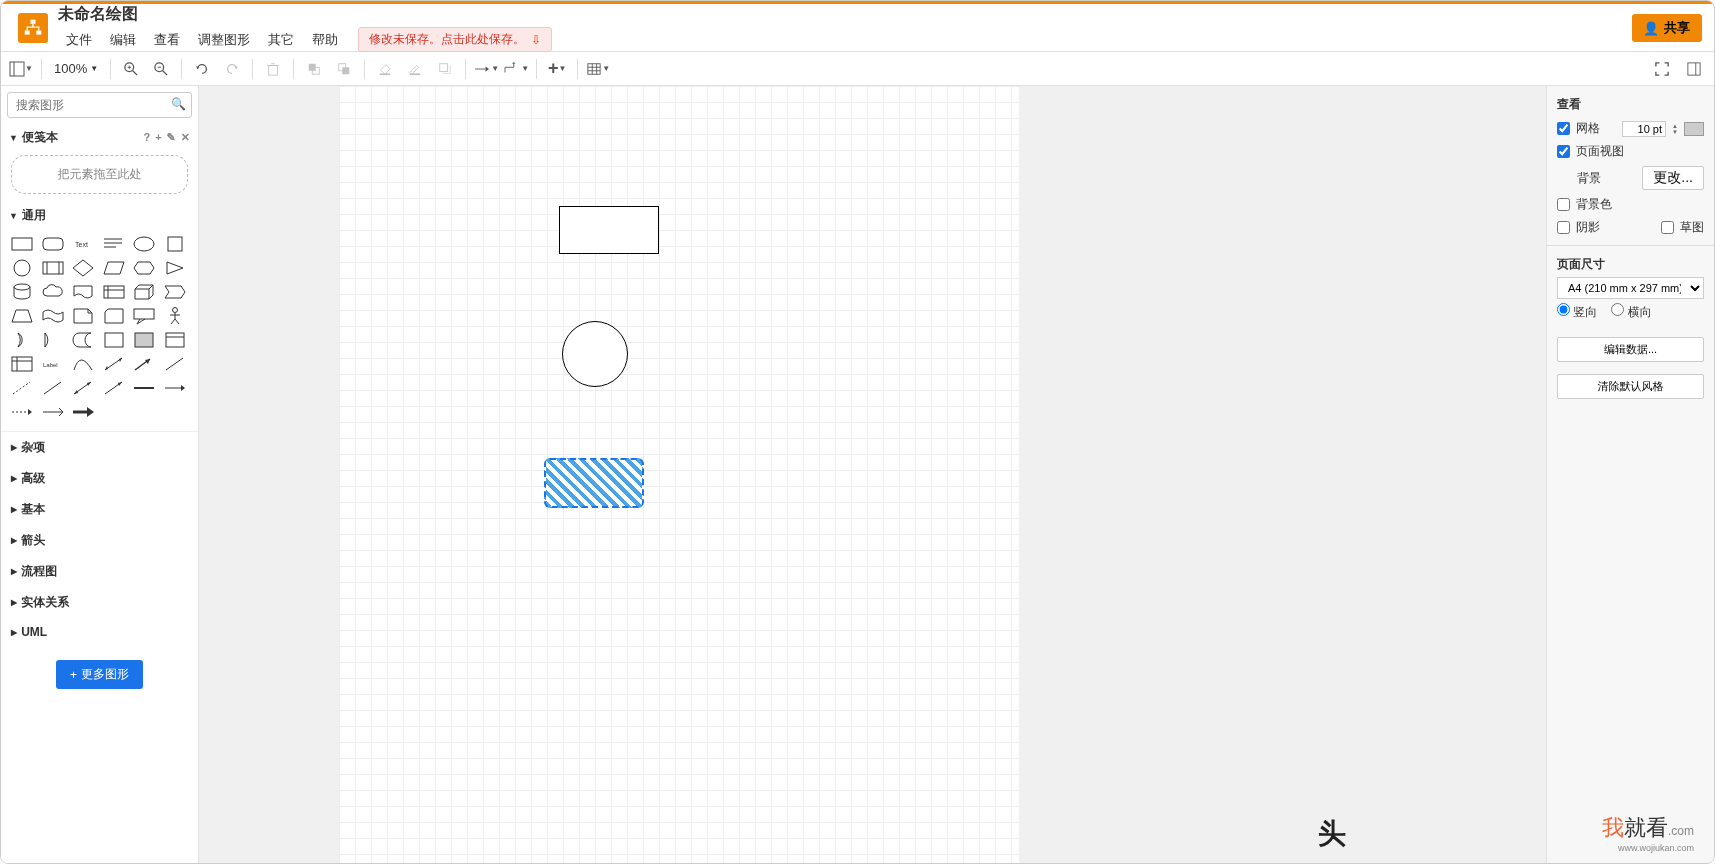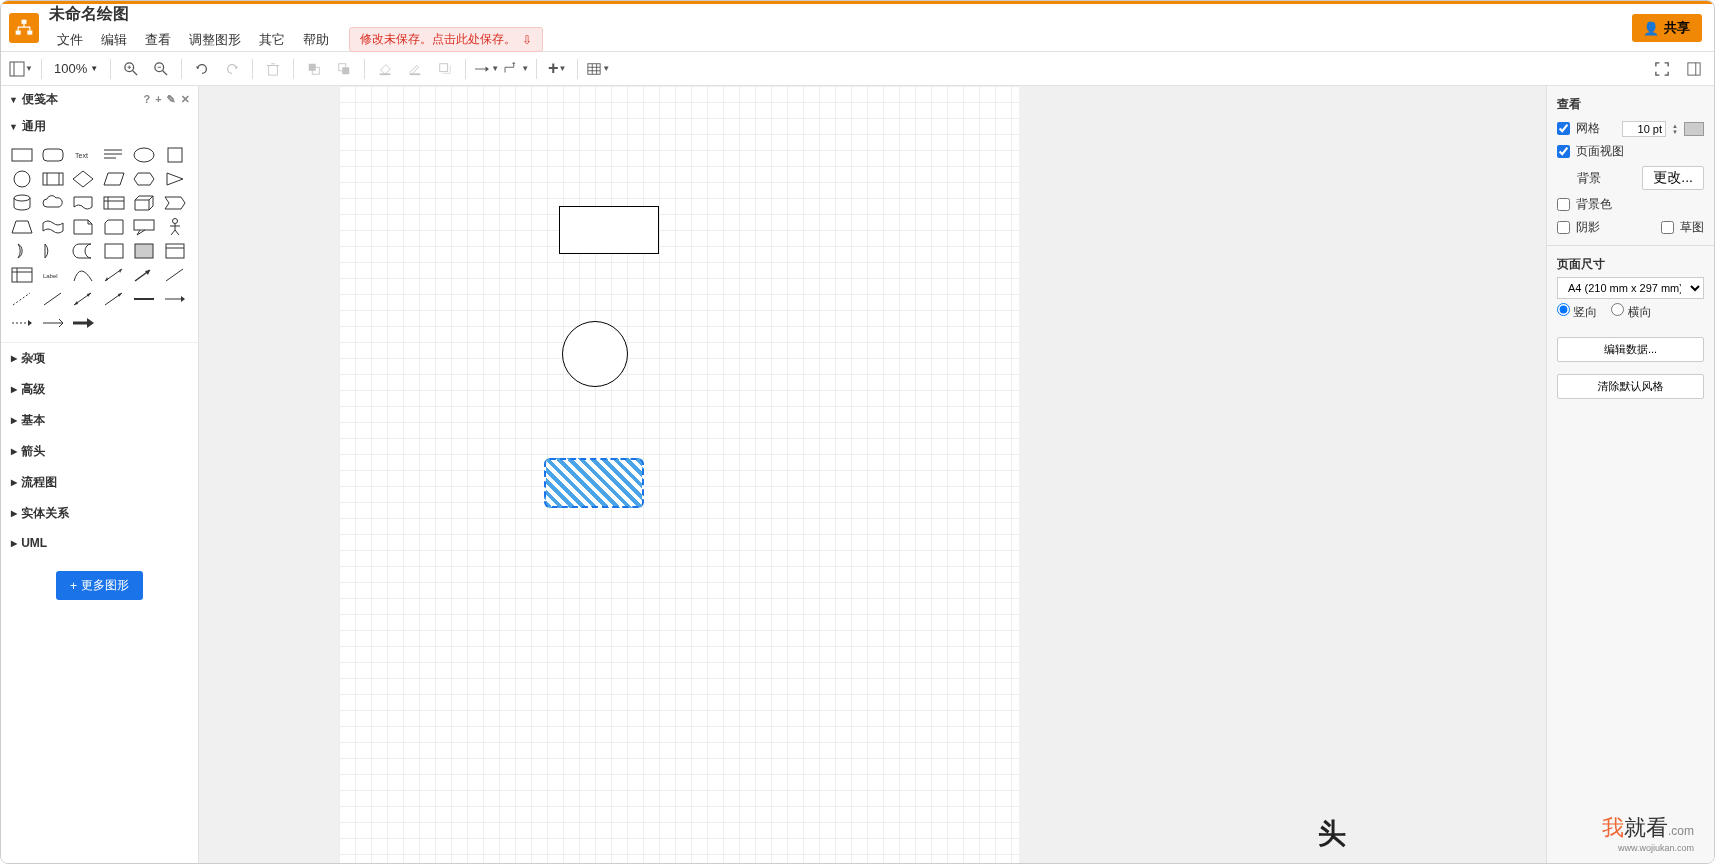--- a/index.html
+++ b/index.html
@@ -1,19 +1,19 @@
 <!DOCTYPE html>
 <html><head>
 <meta charset="utf-8">
 <style>
 * { box-sizing: border-box; margin: 0; padding: 0; }
 body { font-family: -apple-system, "Helvetica Neue", Arial, sans-serif; font-size: 12px; color: #333; background: #fff; overflow: hidden; }
 .app { width: 1715px; height: 864px; display: flex; flex-direction: column; border: 1px solid #ccc; border-radius: 8px; overflow: hidden; position: relative; }
 .topbar-orange { height: 3px; background: #f08705; }
-.menubar { height: 48px; display: flex; align-items: center; padding: 0 4px; border-bottom: 1px solid #e0e0e0; position: relative; }
+.menubar { height: 48px; display: flex; align-items: center; padding: 0 13px; border-bottom: 1px solid #e0e0e0; position: relative; }
 .logo { width: 30px; height: 30px; background: #f08705; border-radius: 3px; margin: 0 10px 0 4px; display: flex; align-items: center; justify-content: center; }
 .logo svg { width: 20px; height: 20px; }
 .title-menu { display: flex; flex-direction: column; }
 .doc-title { font-size: 16px; font-weight: 600; padding: 1px 0 2px 0; }
 .menu-items { display: flex; gap: 2px; align-items: center; }
 .menu-item { padding: 2px 8px; cursor: pointer; font-size: 13px; }
 .save-warning { margin-left: 10px; background: #fce8e6; color: #d93025; border: 1px solid #f5c6c3; padding: 3px 10px; border-radius: 3px; font-size: 12px; display: flex; align-items: center; gap: 6px; }
 .share-btn { position: absolute; right: 12px; top: 10px; background: #f08705; color: #000; padding: 5px 12px; border-radius: 3px; font-size: 13px; font-weight: 600; display: flex; align-items: center; gap: 4px; cursor: pointer; }
 .toolbar { height: 34px; border-bottom: 1px solid #e0e0e0; display: flex; align-items: center; padding: 0 6px; gap: 2px; }
 .tb-btn { width: 28px; height: 26px; display: flex; align-items: center; justify-content: center; cursor: pointer; border-radius: 2px; color: #555; }
@@ -222,30 +222,37 @@
           <svg width="14" height="14" viewBox="0 0 16 16">
             <rect x="1" y="1" width="14" height="14" fill="none" stroke="#555"></rect>
             <line x1="10" y1="1" x2="10" y2="15" stroke="#555"></line>
           </svg>
         </div>
     </div>
   </div>
 
   <div class="body">
     <div class="sidebar-left">
+      <div class="search-wrap">
+        <div class="search-box">
+          <input class="search-input" placeholder="搜索图形" style="">
+          <span class="search-icon-r">🔍</span>
+        </div>
+      </div>
       <div class="section-hdr">
         <span class="caret">▼</span>
           <span>便笺本</span>
         <span class="tools">
           <span>?</span>
           <span>+</span>
           <span>✎</span>
           <span>✕</span>
         </span>
       </div>
+      <div class="scratch-drop">把元素拖至此处</div>
 
       <div class="section-hdr">
         <span class="caret">▼</span>
           <span>通用</span>
       </div>
       <div class="shapes-grid">
         <div class="shape-cell">
             <svg>
               <rect x="2" y="4" width="20" height="12" fill="none" stroke="#333"></rect>
             </svg>

